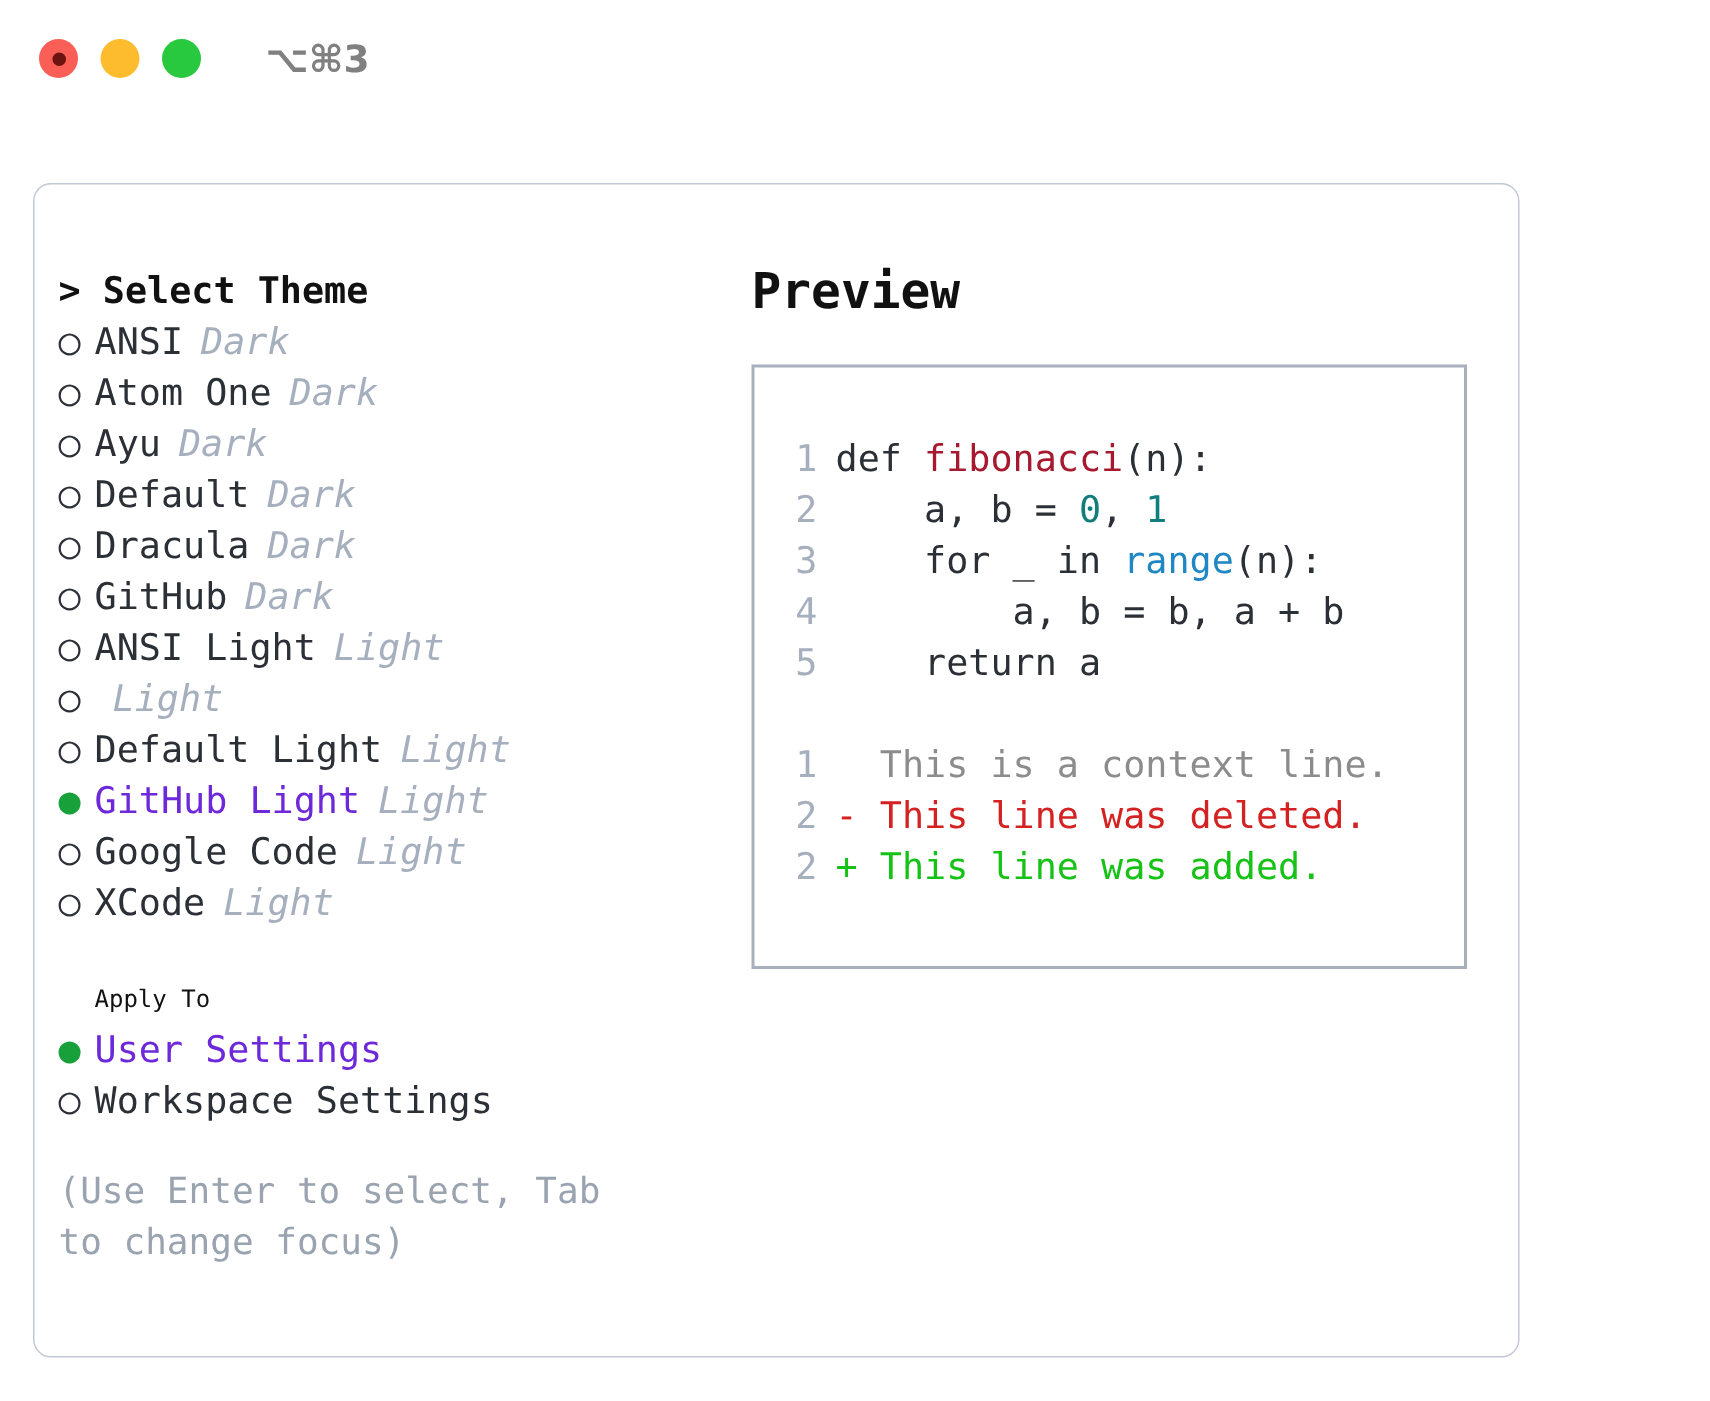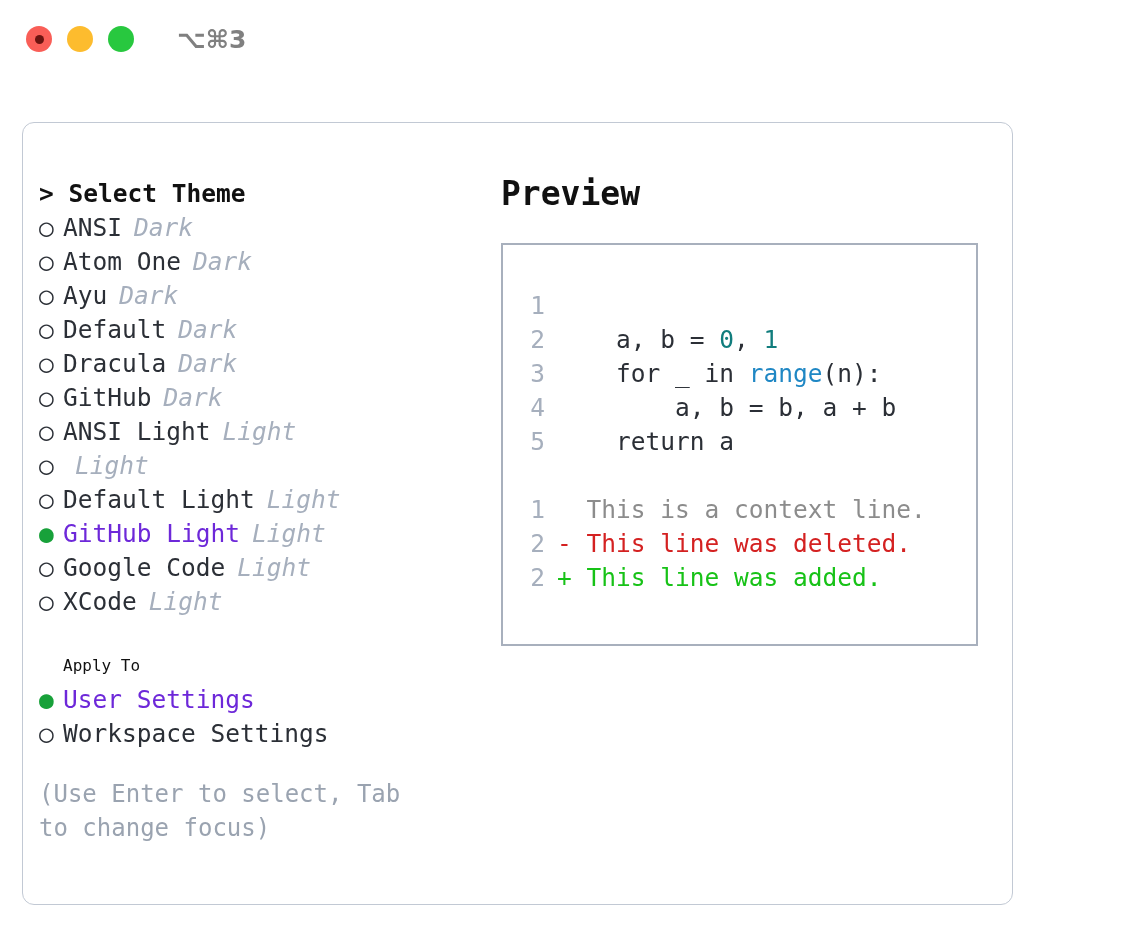--- a/index.html
+++ b/index.html
@@ -227,21 +227,21 @@
           </div>
 
         <div id="hint">(Use Enter to select, Tab to change focus)</div>
 
       </div>
 
       <div id="right-col">
         <div id="preview-title">Preview</div>
         <div id="preview-box">
           <div id="code-block">
-              <div class="code-line"><span class="lineno">1</span></div>
+              <div class="code-line"><span class="lineno">1</span><span><span class="code-text">def </span><span class="tok-fn">fibonacci</span><span class="code-text">(n):</span></span></div>
               <div class="code-line"><span class="lineno">2</span><span><span class="code-text">    a, b = </span><span class="tok-num">0</span><span class="code-text">, </span><span class="tok-num">1</span></span></div>
               <div class="code-line"><span class="lineno">3</span><span><span class="code-text">    for _ in </span><span class="tok-call">range</span><span class="code-text">(n):</span></span></div>
               <div class="code-line"><span class="lineno">4</span><span><span class="code-text">        a, b = b, a + b</span></span></div>
               <div class="code-line"><span class="lineno">5</span><span><span class="code-text">    return a</span></span></div>
             </div>
           <div class="gap-line"></div>
           <div id="diff-block">
               <div class="code-line"><span class="lineno">1</span><span class="diff-ctx"> </span><span class="diff-ctx"> This is a context line.</span></div>
               <div class="code-line"><span class="lineno">2</span><span class="diff-del">-</span><span class="diff-del"> This line was deleted.</span></div>
               <div class="code-line"><span class="lineno">2</span><span class="diff-add">+</span><span class="diff-add"> This line was added.</span></div>

